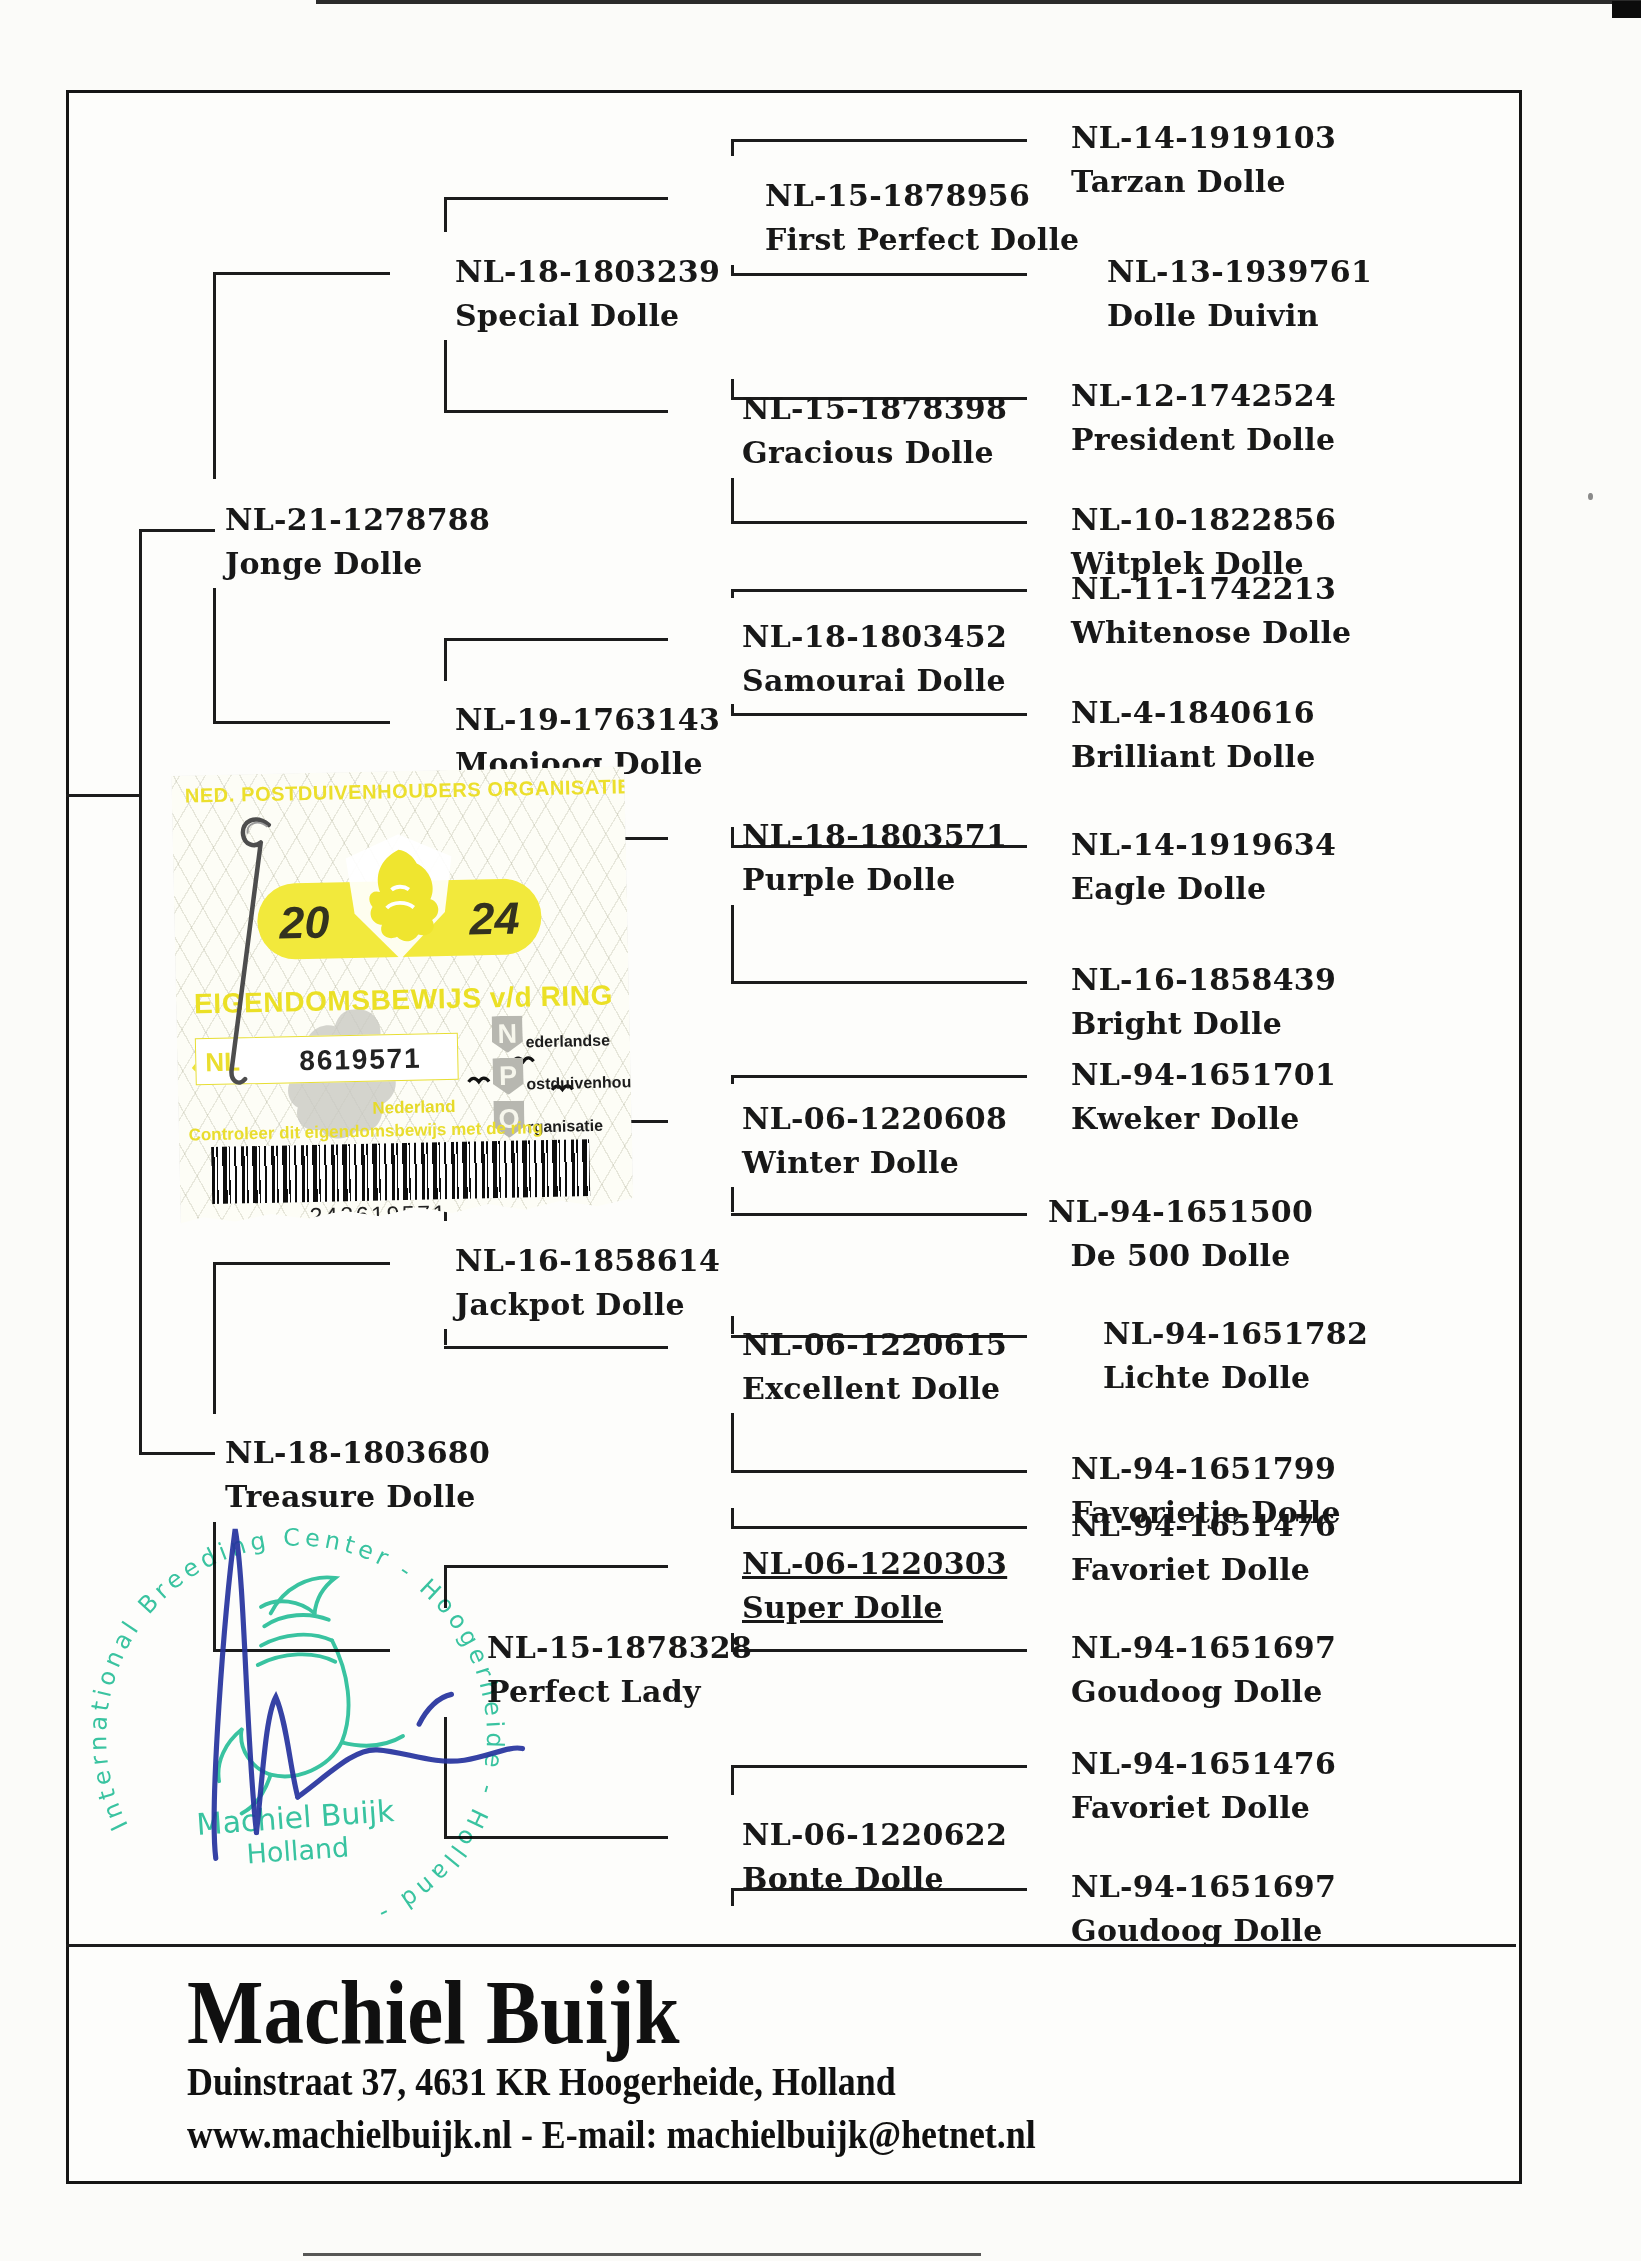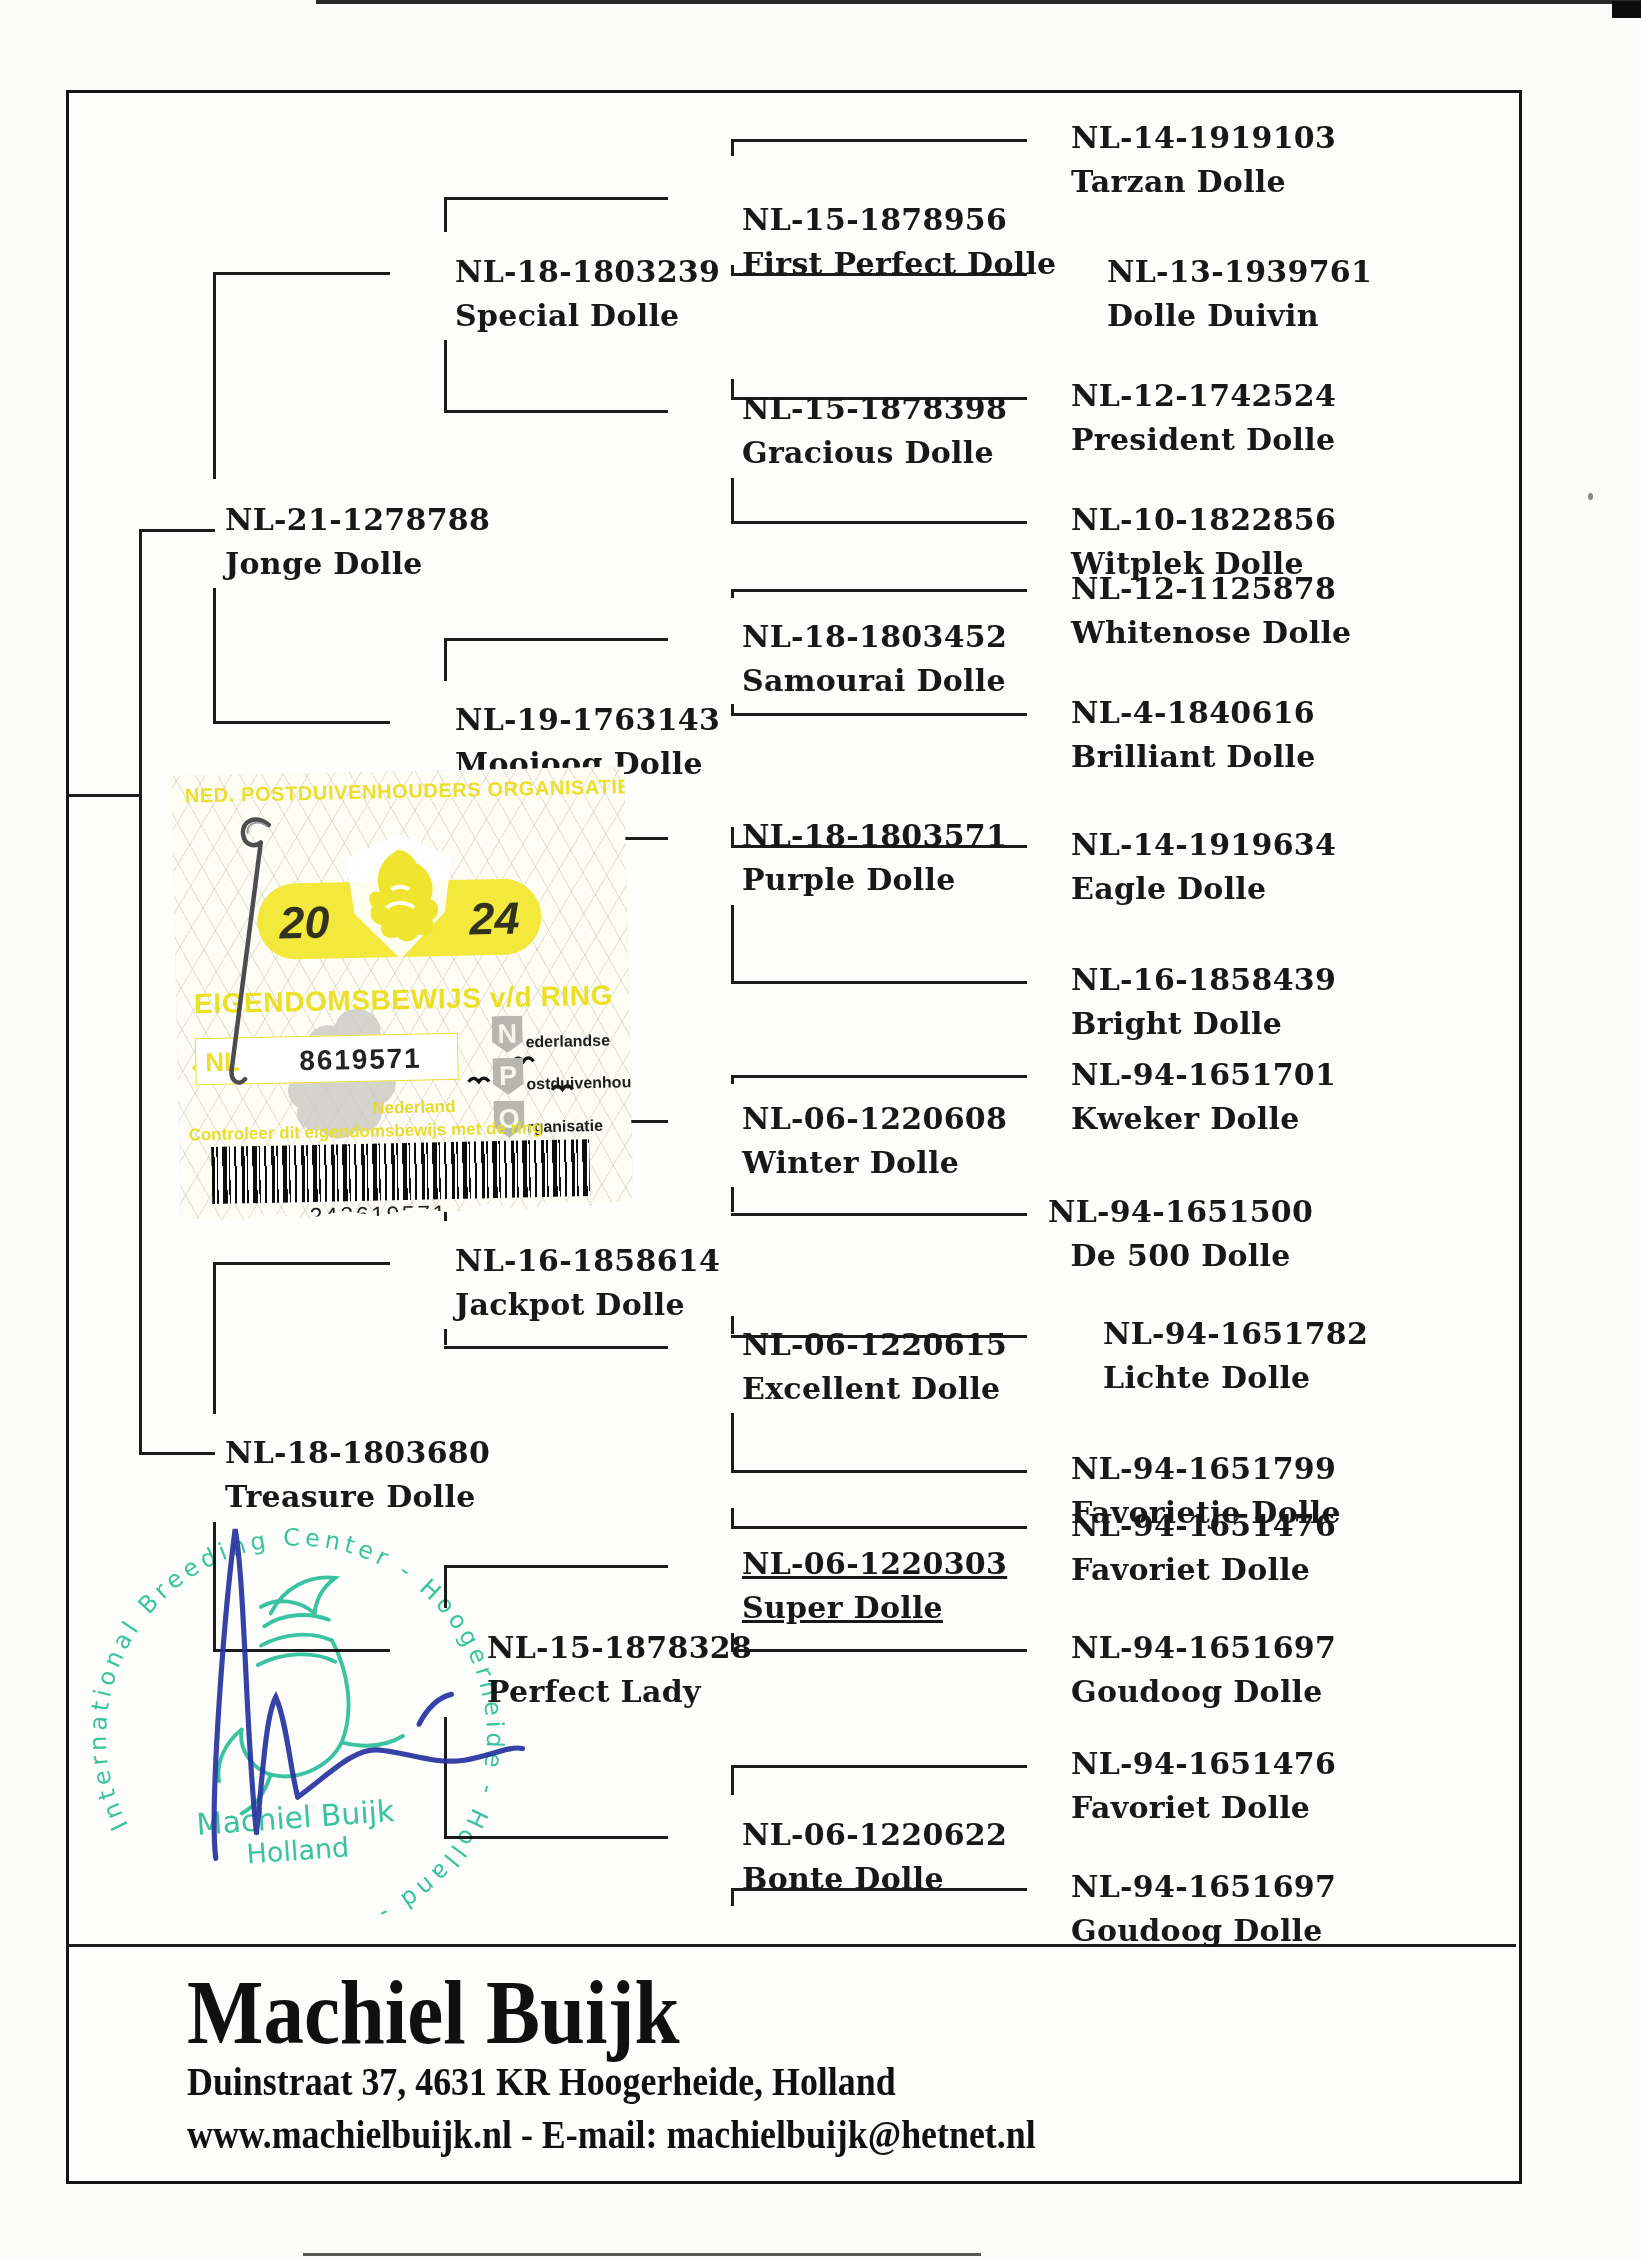--- a/index.html
+++ b/index.html
@@ -174,21 +174,21 @@
   </div>
   <div class="node" style="left:455px;top:1239px;">
     <div>NL-16-1858614</div>
     <div>Jackpot Dolle</div>
   </div>
   <div class="node" style="left:455px;top:1626px;margin-left:32px;">
     <div>NL-15-1878328</div>
     <div>Perfect Lady</div>
   </div>
 
-  <div class="node" style="left:742px;top:174px;margin-top:24px;">
+  <div class="node" style="left:765px;top:174px;">
     <div>NL-15-1878956</div>
     <div>First Perfect Dolle</div>
   </div>
   <div class="node" style="left:742px;top:387px;">
     <div>NL-15-1878398</div>
     <div>Gracious Dolle</div>
   </div>
   <div class="node" style="left:742px;top:615px;">
     <div>NL-18-1803452</div>
     <div>Samourai Dolle</div>
@@ -224,21 +224,21 @@
   </div>
   <div class="node" style="left:1071px;top:374px;">
     <div>NL-12-1742524</div>
     <div>President Dolle</div>
   </div>
   <div class="node" style="left:1071px;top:498px;">
     <div>NL-10-1822856</div>
     <div>Witplek Dolle</div>
   </div>
   <div class="node" style="left:1071px;top:567px;">
-    <div>NL-12-1125878</div>
+    <div>NL-11-1742213</div>
     <div>Whitenose Dolle</div>
   </div>
   <div class="node" style="left:1071px;top:691px;">
     <div>NL-4-1840616</div>
     <div>Brilliant Dolle</div>
   </div>
   <div class="node" style="left:1071px;top:823px;">
     <div>NL-14-1919634</div>
     <div>Eagle Dolle</div>
   </div>

